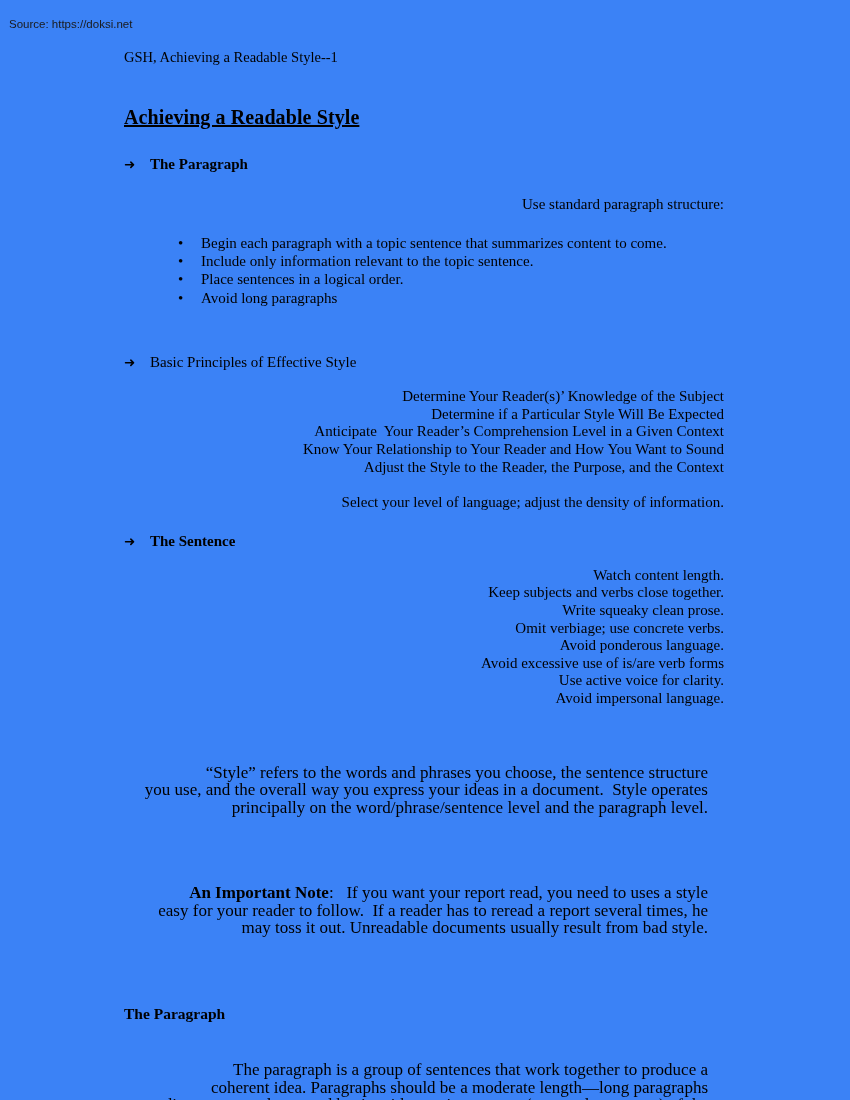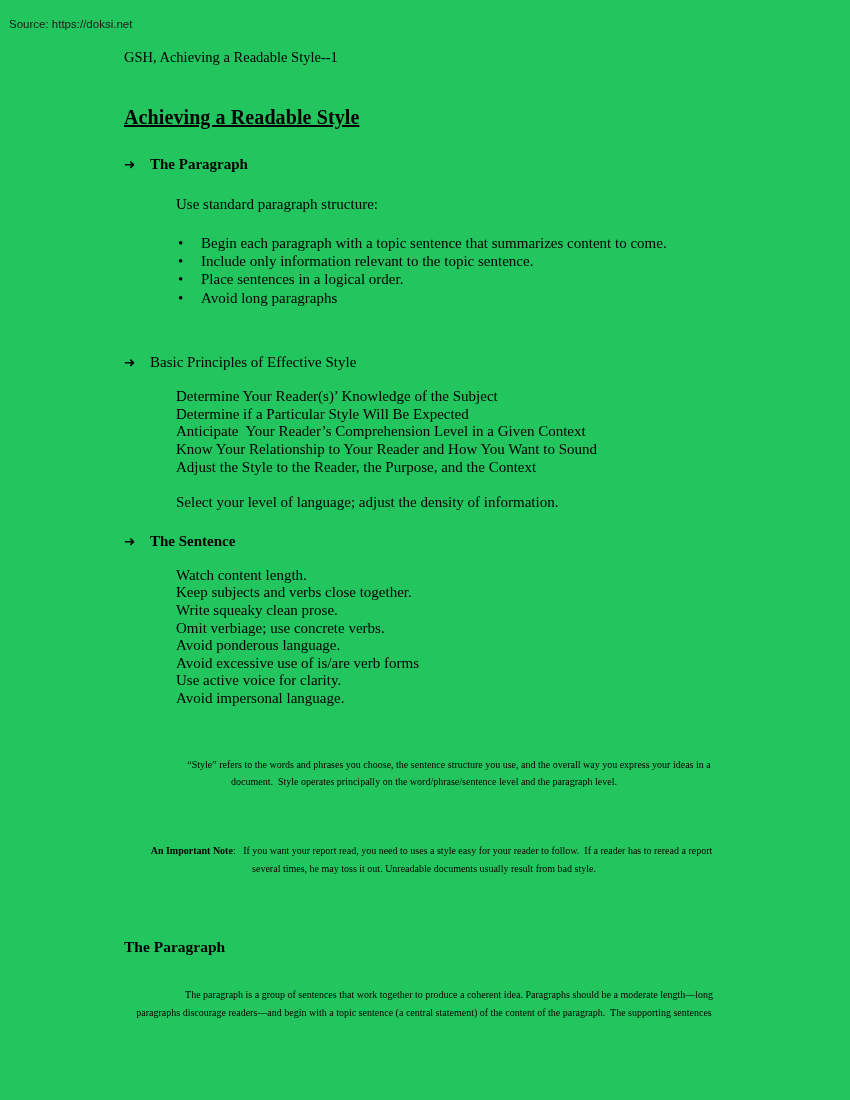--- a/index.html
+++ b/index.html
@@ -5,21 +5,21 @@
 <style>
   html, body {
     margin: 0;
     padding: 0;
     background: #ffffff;
   }
   .page {
     position: relative;
     width: 850px;
     height: 1100px;
-    background: #22c55e;
+    background: #3b82f6;
     overflow: hidden;
     color: #000000;
     font-family: "Liberation Serif", "DejaVu Serif", serif;
   }
 
   
   .source-line {
     position: absolute;
     left: 9px;
     top: 17px;
@@ -74,20 +74,21 @@
   .arrow-head.bold .arrow-label {
     font-weight: bold;
   }
 
   
   .indent-block {
     margin: 0;
     padding-left: 52px;
     font-size: 15px;
     line-height: 17.6px;
+    text-align: right;
   }
   .indent-block .line {
     white-space: pre-wrap;
   }
 
   
   ul.disc-list {
     list-style: none;
     margin: 0;
     padding: 0 0 0 54px;
@@ -101,24 +102,24 @@
   ul.disc-list li .disc {
     position: absolute;
     left: 0;
     top: 0;
     font-size: 15px;
     line-height: 18.4px;
   }
 
   
   p.body-para {
-    margin: 8px;
-    font-size: 10px;
+    margin: 16px;
+    font-size: 17px;
     line-height: 17.6px;
-    text-align: center;
+    text-align: right;
     text-indent: 50px;
     white-space: pre-wrap;
   }
   p.body-para .lead-bold {
     font-weight: bold;
   }
 
   h2.section-head {
     font-size: 15.5px;
     font-weight: bold;

